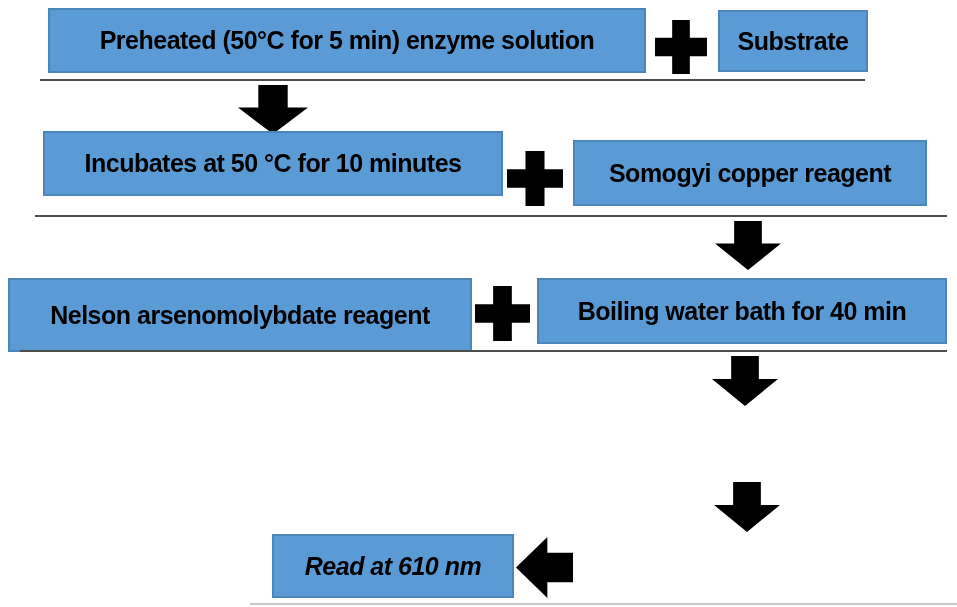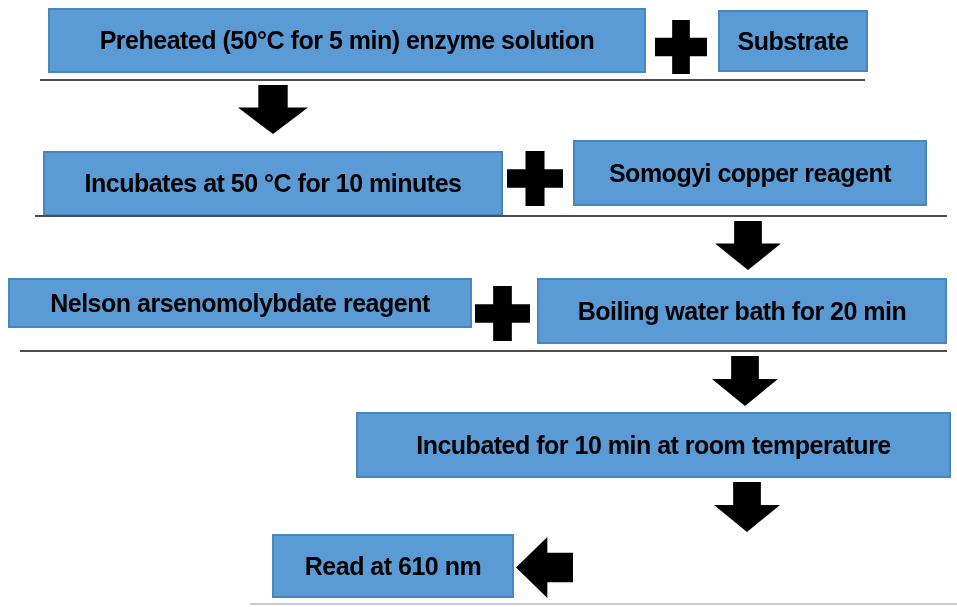--- a/index.html
+++ b/index.html
@@ -59,32 +59,31 @@
 <body>
 
 <div class="canvas">
 
   <div class="step-box" style="left:48px; top:8px; width:598px; height:65px;">Preheated (50°C for 5 min) enzyme solution</div>
   <div class="plus-icon" style="left:655px; top:20px; width:52px; height:54px;"></div>
   <div class="step-box" style="left:718px; top:10px; width:150px; height:62px;text-align:center;">Substrate</div>
   <div class="sep-line" style="left:40px; top:79px; width:825px;"></div>
   <div class="down-arrow-icon" style="left:238px; top:85px; width:70px; height:49px;"></div>
 
-  <div class="step-box" style="left:43px; top:151px; width:460px; height:65px;">Incubates at 50 °C for 10 minutes</div>
+  <div class="step-box" style="left:43px; top:131px; width:460px; height:65px;">Incubates at 50 °C for 10 minutes</div>
   <div class="plus-icon" style="left:507px; top:151px; width:56px; height:55px;"></div>
   <div class="step-box" style="left:573px; top:140px; width:354px; height:66px;">Somogyi copper reagent</div>
   <div class="sep-line" style="left:35px; top:215px; width:912px;"></div>
   <div class="down-arrow-icon" style="left:715px; top:221px; width:66px; height:49px;"></div>
 
-  <div class="step-box" style="left:8px; top:278px; width:464px; height:50px;">Nelson arsenomolybdate reagent</div>
+  <div class="step-box" style="left:8px; top:278px; width:464px; height:74px;">Nelson arsenomolybdate reagent</div>
   <div class="plus-icon" style="left:475px; top:286px; width:55px; height:55px;"></div>
-  <div class="step-box" style="left:537px; top:278px; width:410px; height:66px;">Boiling water bath for 20 min</div>
+  <div class="step-box" style="left:537px; top:278px; width:410px; height:66px;">Boiling water bath for 40 min</div>
   <div class="sep-line" style="left:20px; top:350px; width:927px;"></div>
   <div class="down-arrow-icon" style="left:712px; top:356px; width:66px; height:50px;"></div>
 
-  <div class="step-box" style="left:356px; top:412px; width:595px; height:66px;">Incubated for 10 min at room temperature</div>
   <div class="down-arrow-icon" style="left:714px; top:482px; width:66px; height:50px;"></div>
 
-  <div class="step-box" style="left:272px; top:534px; width:242px; height:64px;">Read at 610 nm</div>
+  <div class="step-box" style="left:272px; top:534px; width:242px; height:64px;font-style:italic;">Read at 610 nm</div>
   <div class="left-arrow-icon" style="left:516px; top:537px; width:57px; height:61px;"></div>
   <div class="sep-line light" style="left:250px; top:603px; width:707px;"></div>
 
 </div>
 
 </body></html>

